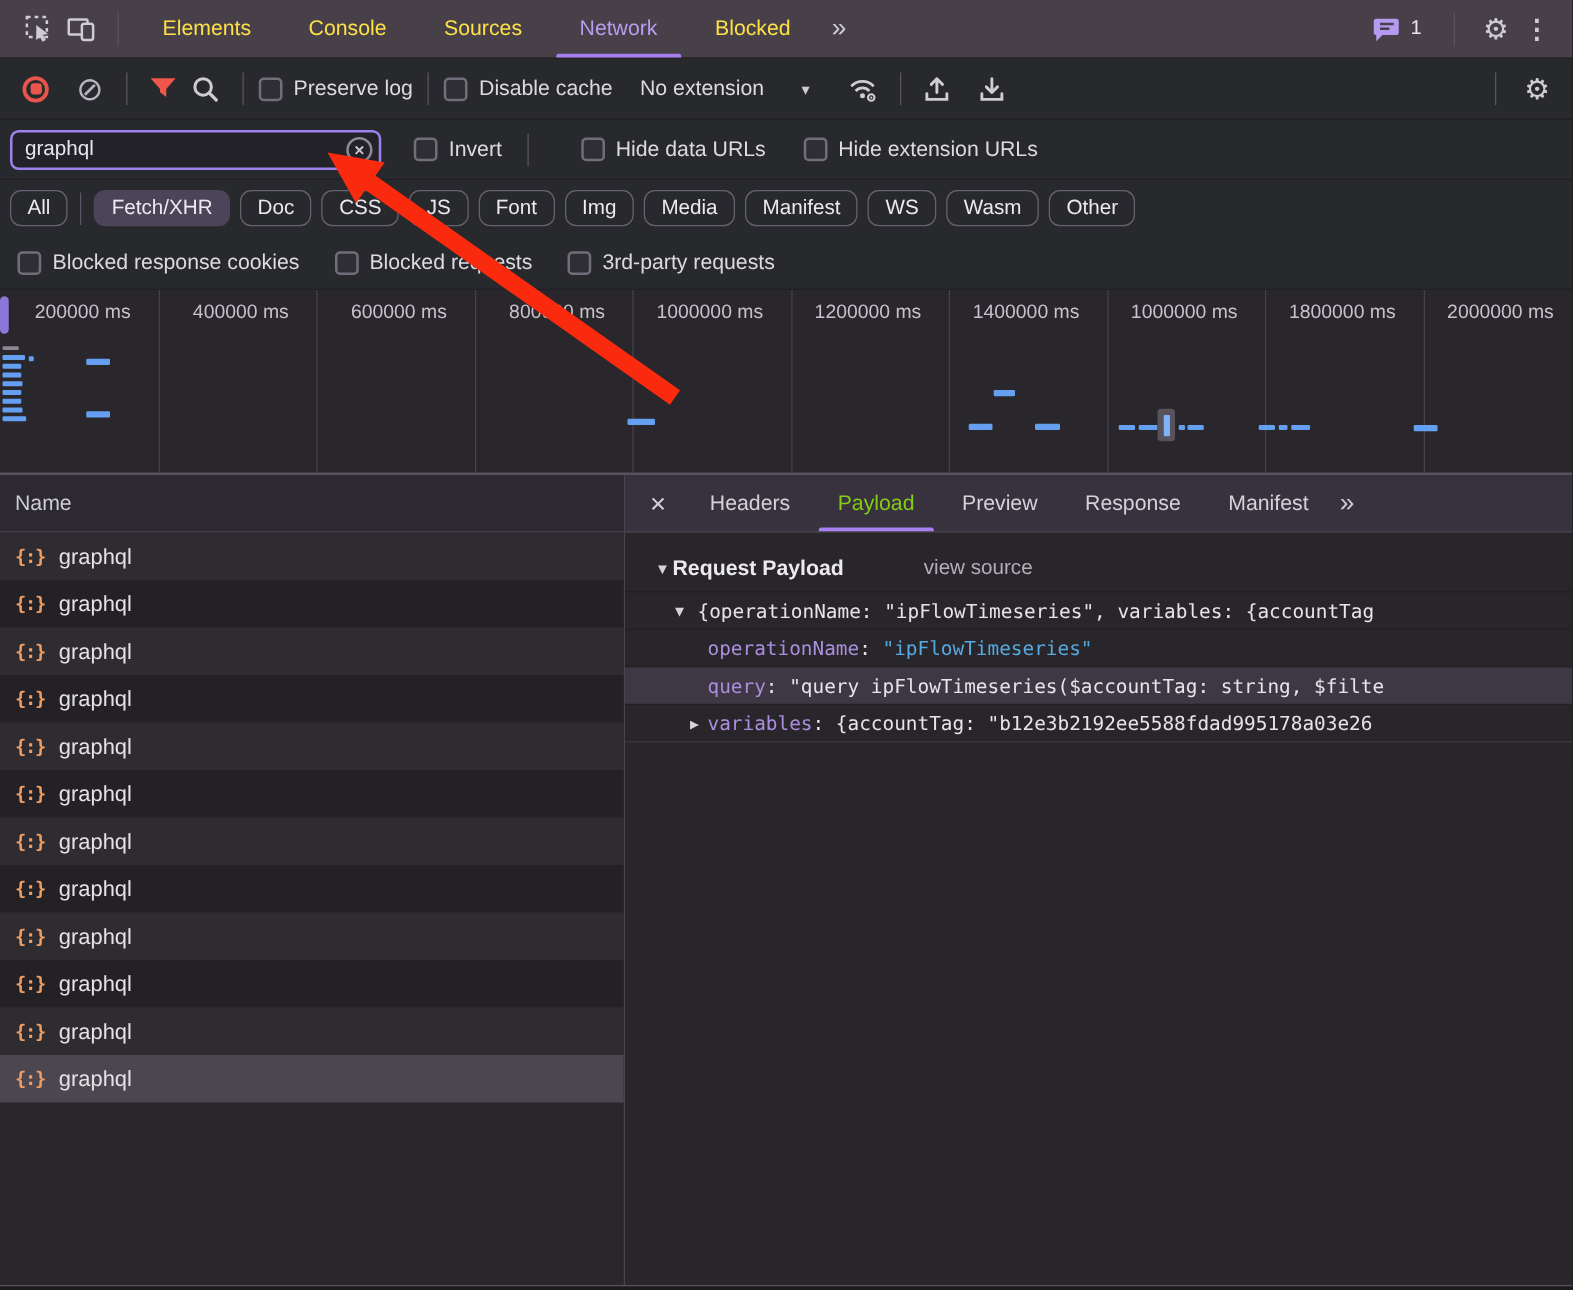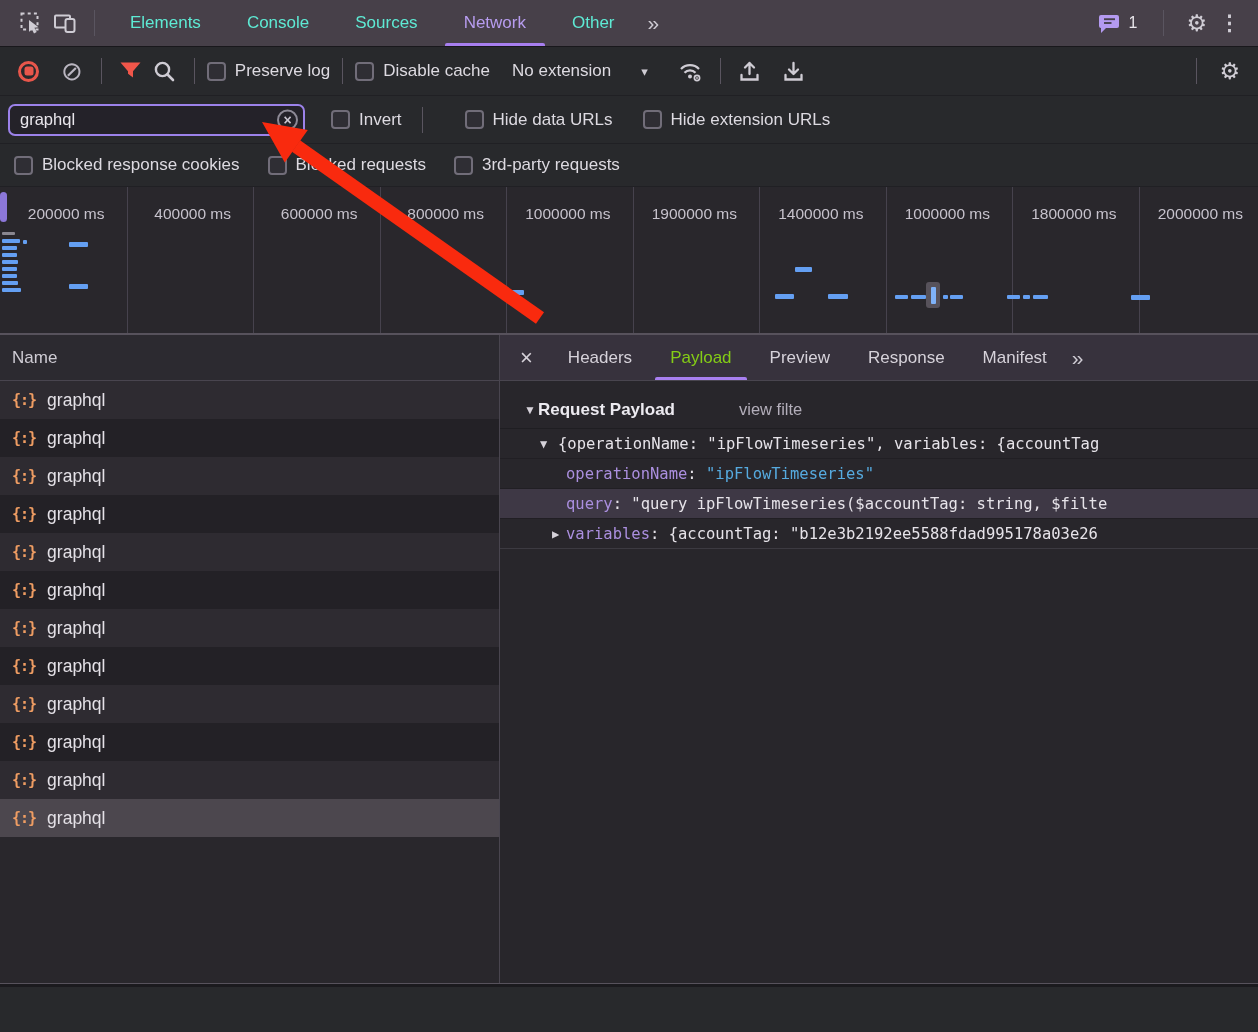--- a/index.html
+++ b/index.html
@@ -6,21 +6,21 @@
   html,body { width:1258px; height:1032px; background:#1b1a1e; }
   body { font-family:"Liberation Sans", sans-serif; color:#e8e5ea; overflow:hidden; }
   .devtools { position:relative; width:1258px; height:1032px; background:#28292c; }
 
   
   .tabbar { height:47px; background:#474049; display:flex; align-items:center; border-bottom:1px solid #19181c; }
   .tb-icons { display:flex; align-items:center; padding-left:14px; }
   .icon-btn { display:flex; align-items:center; justify-content:center; width:34px; height:34px; cursor:pointer; }
   .vdiv { width:1px; height:26px; background:#5a5560; margin:0 12px; }
   .main-tabs { display:flex; align-items:center; height:100%; }
-  .tab { position:relative; height:100%; display:flex; align-items:center; padding:0 23px; font-size:17px; color:#5eead4; cursor:pointer; }
+  .tab { position:relative; height:100%; display:flex; align-items:center; padding:0 23px; font-size:17px; color:#fde047; cursor:pointer; }
   .tab.selected { color:#b79cef; }
   .tab.selected::after { content:''; position:absolute; left:4px; right:4px; bottom:0; height:3px; background:#a87ff0; border-radius:2px 2px 0 0; }
   .chev { font-size:21px; color:#cfccd4; padding:0 10px; cursor:pointer; }
   .tb-right { margin-left:auto; display:flex; align-items:center; padding-right:10px; }
   .issues { display:flex; align-items:center; gap:7px; cursor:pointer; margin-right:14px; }
   .issues-count { font-size:16px; color:#e8e5ea; }
   .uni-icon { font-size:23px; color:#cfccd4; cursor:pointer; padding:0 10px; }
   .uni-icon.kebab { font-size:21px; font-weight:bold; letter-spacing:0; padding:0 8px 0 2px; }
 
   
@@ -45,21 +45,21 @@
   .chips-row { height:45px; display:flex; align-items:center; padding-left:8px; }
   .chip { padding:4px 13px; border:1.5px solid #676271; border-radius:9px; font-size:16.5px; color:#eceaf0; margin-right:8px; cursor:pointer; white-space:nowrap; }
   .chip.selected { background:#4c4458; border-color:#4c4458; }
   .chips-row .vdiv { margin:0 10px 0 2px; }
 
   
   .extra-row { height:43px; display:flex; align-items:center; padding-left:14px; gap:28px; border-bottom:1px solid #202024; }
 
   
   .overview { position:relative; height:148px; background:#29272c; border-bottom:2px solid #57525c; overflow:hidden; }
-  .tick-row { display:flex; height:36px; align-items:flex-end; }
+  .tick-row { display:flex; height:36px; align-items:center; }
   .tick-col { width:126.5px; flex:none; text-align:right; padding-right:22px; font-size:15.5px; color:#c6c2cc; white-space:nowrap; overflow:visible; }
   .gridline { position:absolute; top:0; bottom:0; width:1px; background:#46424d; }
   .ov-bar { position:absolute; }
 
   
   .split { display:flex; height:648px; }
   .left-pane { width:500px; flex:none; background:#29272c; border-right:1px solid #49454f; display:flex; flex-direction:column; }
   .name-header { height:46px; border-bottom:1px solid #49454f; display:flex; align-items:center; padding-left:12px; font-size:17px; color:#cfccd4; background:#2c2a30; }
   .req-rows { flex:1; overflow:hidden; }
   .req-row { height:38px; display:flex; align-items:center; padding-left:12px; font-size:17.5px; color:#e4e1e7; cursor:pointer; }
@@ -116,21 +116,21 @@
           <rect x="13.5" y="9" width="9" height="13" rx="2" fill="#474049" stroke="#cfccd4" stroke-width="2"></rect>
         </svg>
       </span>
       <span class="vdiv"></span>
     </div>
     <nav class="main-tabs" id="main-tabs">
         <div class="tab">Elements</div>
         <div class="tab">Console</div>
         <div class="tab">Sources</div>
         <div class="tab selected">Network</div>
-        <div class="tab">Other</div>
+        <div class="tab">Blocked</div>
       </nav>
     <span class="chev">»</span>
     <div class="tb-right">
       <span class="issues">
         <svg class="ico" width="23" height="21" viewBox="0 0 23 21">
           <path d="M3 2 h16 a2 2 0 0 1 2 2 v9 a2 2 0 0 1 -2 2 H8 l-5 5 v-5 a2 2 0 0 1 -2 -2 V4 a2 2 0 0 1 2 -2 Z" fill="#b49af0"></path>
           <line x1="6" y1="6.2" x2="17" y2="6.2" stroke="#47414c" stroke-width="1.9"></line>
           <line x1="6" y1="10" x2="13.5" y2="10" stroke="#47414c" stroke-width="1.9"></line>
         </svg>
         <span class="issues-count">1</span>
@@ -211,20 +211,35 @@
     <label class="check-group">
       <span class="checkbox"></span>
       <span>Hide data URLs</span>
     </label>
     <label class="check-group" style="margin-left:30px;text-align:center;">
       <span class="checkbox"></span>
       <span>Hide extension URLs</span>
     </label>
   </div>
 
+  <div class="chips-row" id="chips-row">
+      <span class="chip">All</span>
+      <span class="vdiv"></span>
+      <span class="chip selected">Fetch/XHR</span>
+      <span class="chip">Doc</span>
+      <span class="chip">CSS</span>
+      <span class="chip">JS</span>
+      <span class="chip">Font</span>
+      <span class="chip">Img</span>
+      <span class="chip">Media</span>
+      <span class="chip">Manifest</span>
+      <span class="chip">WS</span>
+      <span class="chip">Wasm</span>
+      <span class="chip">Other</span>
+    </div>
 
   <div class="extra-row" id="extra-row">
       <label class="check-group">
         <span class="checkbox"></span>
         <span>Blocked response cookies</span>
       </label>
       <label class="check-group">
         <span class="checkbox"></span>
         <span>Blocked requests</span>
       </label>
@@ -234,21 +249,21 @@
       </label>
     </div>
 
   <div class="overview" id="overview">
     <div class="tick-row" id="tick-row">
         <div class="tick-col">200000 ms</div>
         <div class="tick-col">400000 ms</div>
         <div class="tick-col">600000 ms</div>
         <div class="tick-col">800000 ms</div>
         <div class="tick-col">1000000 ms</div>
-        <div class="tick-col">1900000 ms</div>
+        <div class="tick-col">1200000 ms</div>
         <div class="tick-col">1400000 ms</div>
         <div class="tick-col">1000000 ms</div>
         <div class="tick-col">1800000 ms</div>
         <div class="tick-col">2000000 ms</div>
       </div>
   <div class="gridline" style="left: 126.5px;"></div>
       <div class="gridline" style="left: 253px;"></div>
       <div class="gridline" style="left: 379.5px;"></div>
       <div class="gridline" style="left: 506px;"></div>
       <div class="gridline" style="left: 632.5px;"></div>
@@ -349,21 +364,21 @@
           <div class="dtab selected">Payload</div>
           <div class="dtab">Preview</div>
           <div class="dtab">Response</div>
           <div class="dtab">Manifest</div>
           <span class="chev">»</span>
         </div>
       <div class="payload">
         <div class="section-head">
           <span class="twisty">▼</span>
           <span class="section-title">Request Payload</span>
-          <span class="view-source mono-off">view filte</span>
+          <span class="view-source mono-off">view source</span>
         </div>
         <div class="tree-row root mono">
           <span class="twisty" style="left:40px">▼</span>
           <span>{operationName: "ipFlowTimeseries", variables: {accountTag</span>
         </div>
         <div id="payload-rows">
             <div class="tree-row mono"><span class="k">operationName</span><span class="v-plain">: </span><span class="v-string">"ipFlowTimeseries"</span></div>
             <div class="tree-row mono highlighted"><span class="k">query</span><span class="v-plain">: </span><span class="v-plain">"query ipFlowTimeseries($accountTag: string, $filte</span></div>
             <div class="tree-row mono last"><span class="twisty child-pos">▶</span><span class="k">variables</span><span class="v-plain">: </span><span class="v-plain">{accountTag: "b12e3b2192ee5588fdad995178a03e26</span></div>
           </div>

